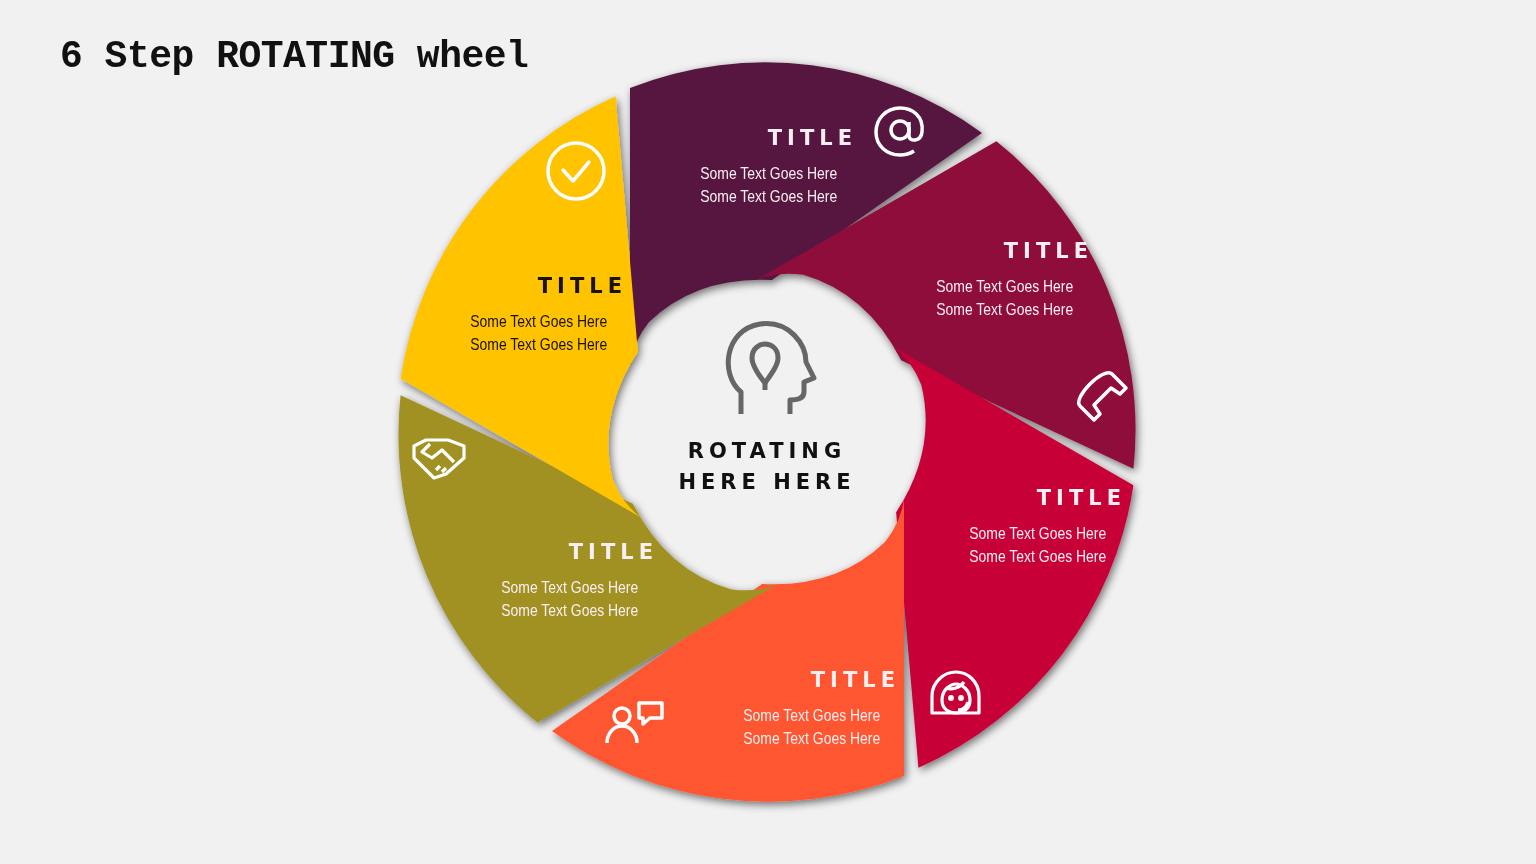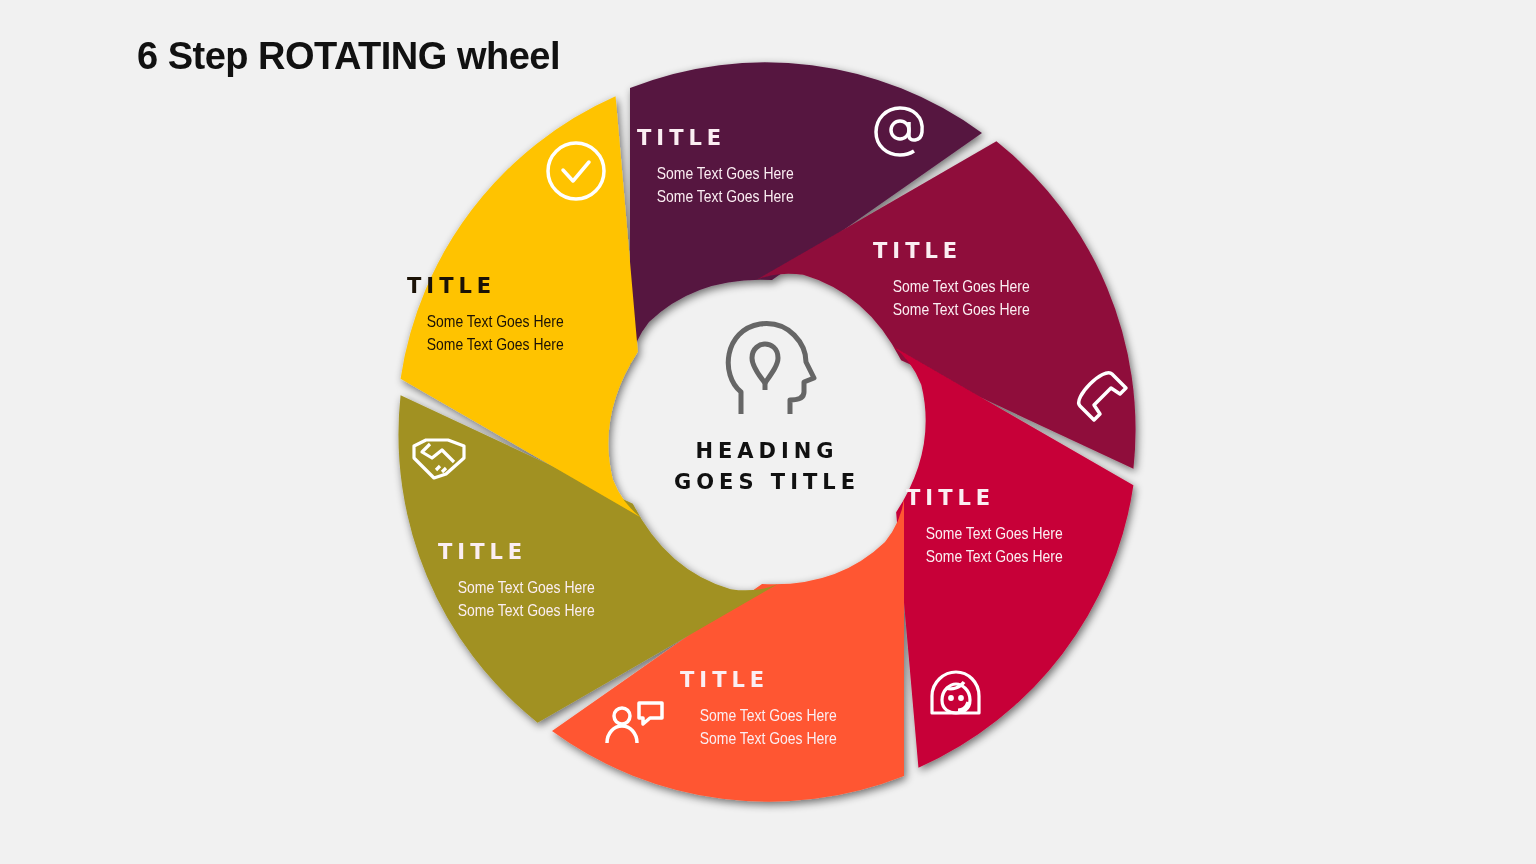--- a/index.html
+++ b/index.html
@@ -1,19 +1,19 @@
 <!DOCTYPE html>
 <html><head>
 <meta charset="utf-8">
 <style>
   html, body { margin:0; padding:0; }
   body { width:1536px; height:864px; background:#f1f1f1; position:relative; overflow:hidden; font-family:"DejaVu Sans", sans-serif; }
-  .page-title { position:absolute; left:60px; top:30px; width:500px; text-align:right; font-family:Liberation Sans, sans-serif; font-weight:bold; font-size:38px; line-height:53px; color:#111; letter-spacing:-0.5px; }
+  .page-title { position:absolute; left:60px; top:30px; width:500px; text-align:left; font-family:Liberation Mono, monospace; font-weight:bold; font-size:38px; line-height:53px; color:#111; letter-spacing:-0.5px; }
   svg.wheel { position:absolute; left:0; top:0; }
-  .seg-text { position:absolute; text-align:left; width:220px; }
+  .seg-text { position:absolute; text-align:right; width:220px; }
   .seg-title { font-family:"DejaVu Sans", sans-serif; font-weight:bold; font-size:21px; letter-spacing:5px; margin-bottom:12px; }
   .seg-body { font-family:"Liberation Sans Narrow","Liberation Sans", sans-serif; font-size:17px; line-height:23px; transform:scaleX(0.82); }
   .light { color:#fbeef2; }
   .dark { color:#1b1206; }
   .center-heading { position:absolute; left:650px; top:436px; width:234px; text-align:center; font-family:"DejaVu Sans", sans-serif; font-weight:bold; font-size:21px; letter-spacing:5px; line-height:31px; color:#111; }
 </style>
 </head>
 <body>
 
 <div class="page-title">
@@ -129,15 +129,15 @@
 
 <div class="seg-text dark" style="left:407px; top:274px;">
   <div class="seg-title">TITLE</div>
   <div class="seg-body">
     <div>Some Text Goes Here</div>
     <div>Some Text Goes Here</div>
   </div>
 </div>
 
 <div class="center-heading">
-  <div>HEADING</div>
-  <div>GOES TITLE</div>
+  <div>ROTATING</div>
+  <div>HERE HERE</div>
 </div>
 
 </body></html>

